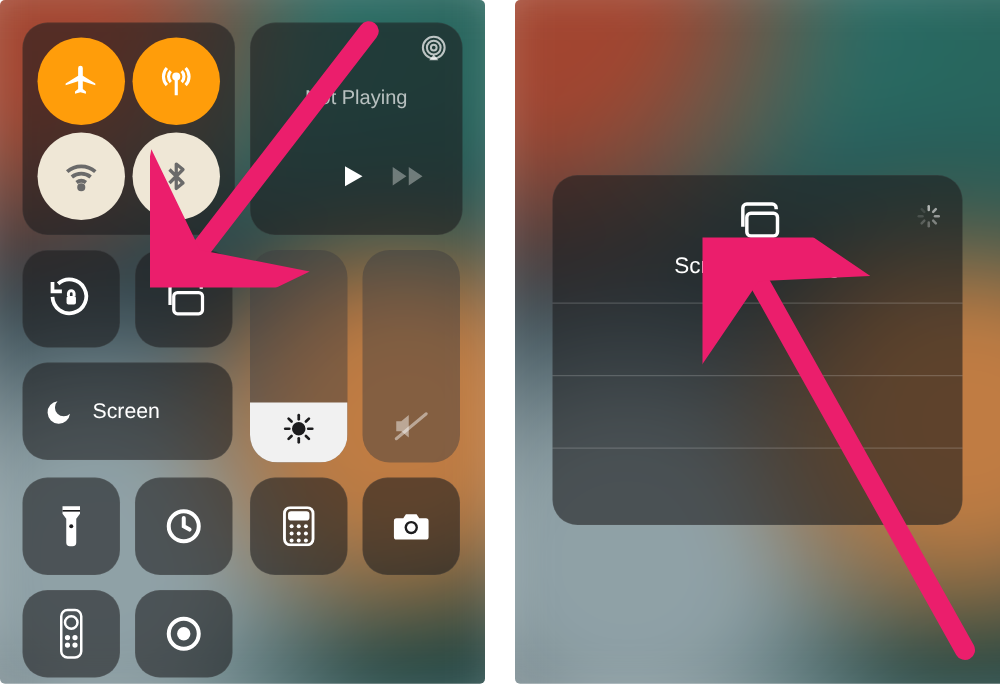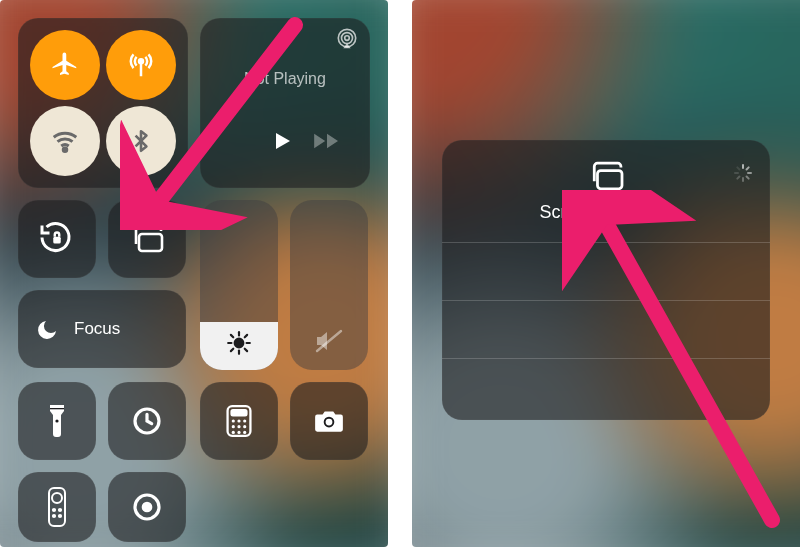--- a/index.html
+++ b/index.html
@@ -133,21 +133,21 @@
           <path d="M3 8h4l6-5v18l-6-5H3z"></path>
           <line x1="3" y1="22" x2="27" y2="2" stroke="rgba(255,255,255,.45)" stroke-width="2.4" stroke-linecap="round"></line>
         </svg>
     </div>
   </div>
 
   <div class="tile" style="left:18px;top:290px;width:168px;height:78px;display:flex;align-items:center;padding-left:18px;box-sizing:border-box;">
     <svg width="24" height="24" viewBox="0 0 24 24" fill="#fff">
         <path d="M20 14A9 9 0 1 1 10 4a7 7 0 0 0 10 10z"></path>
       </svg>
-    <span class="label" style="margin-left:14px;">Focus</span>
+    <span class="label" style="margin-left:14px;">Screen</span>
   </div>
 
   <div class="tile icon-btn" style="left:18px;top:382px;width:78px;height:78px;">
     <svg width="20" height="34" viewBox="0 0 20 34" fill="#fff">
         <path d="M3 1h14v6l-3 4v19a3 3 0 0 1-3 3H9a3 3 0 0 1-3-3V11L3 7z"></path>
         <circle cx="10" cy="17" r="1.6" fill="#1c1c1e"></circle>
         <rect x="3" y="4" width="14" height="1.3" fill="#1c1c1e"></rect>
       </svg>
   </div>
   <div class="tile icon-btn" style="left:108px;top:382px;width:78px;height:78px;">

